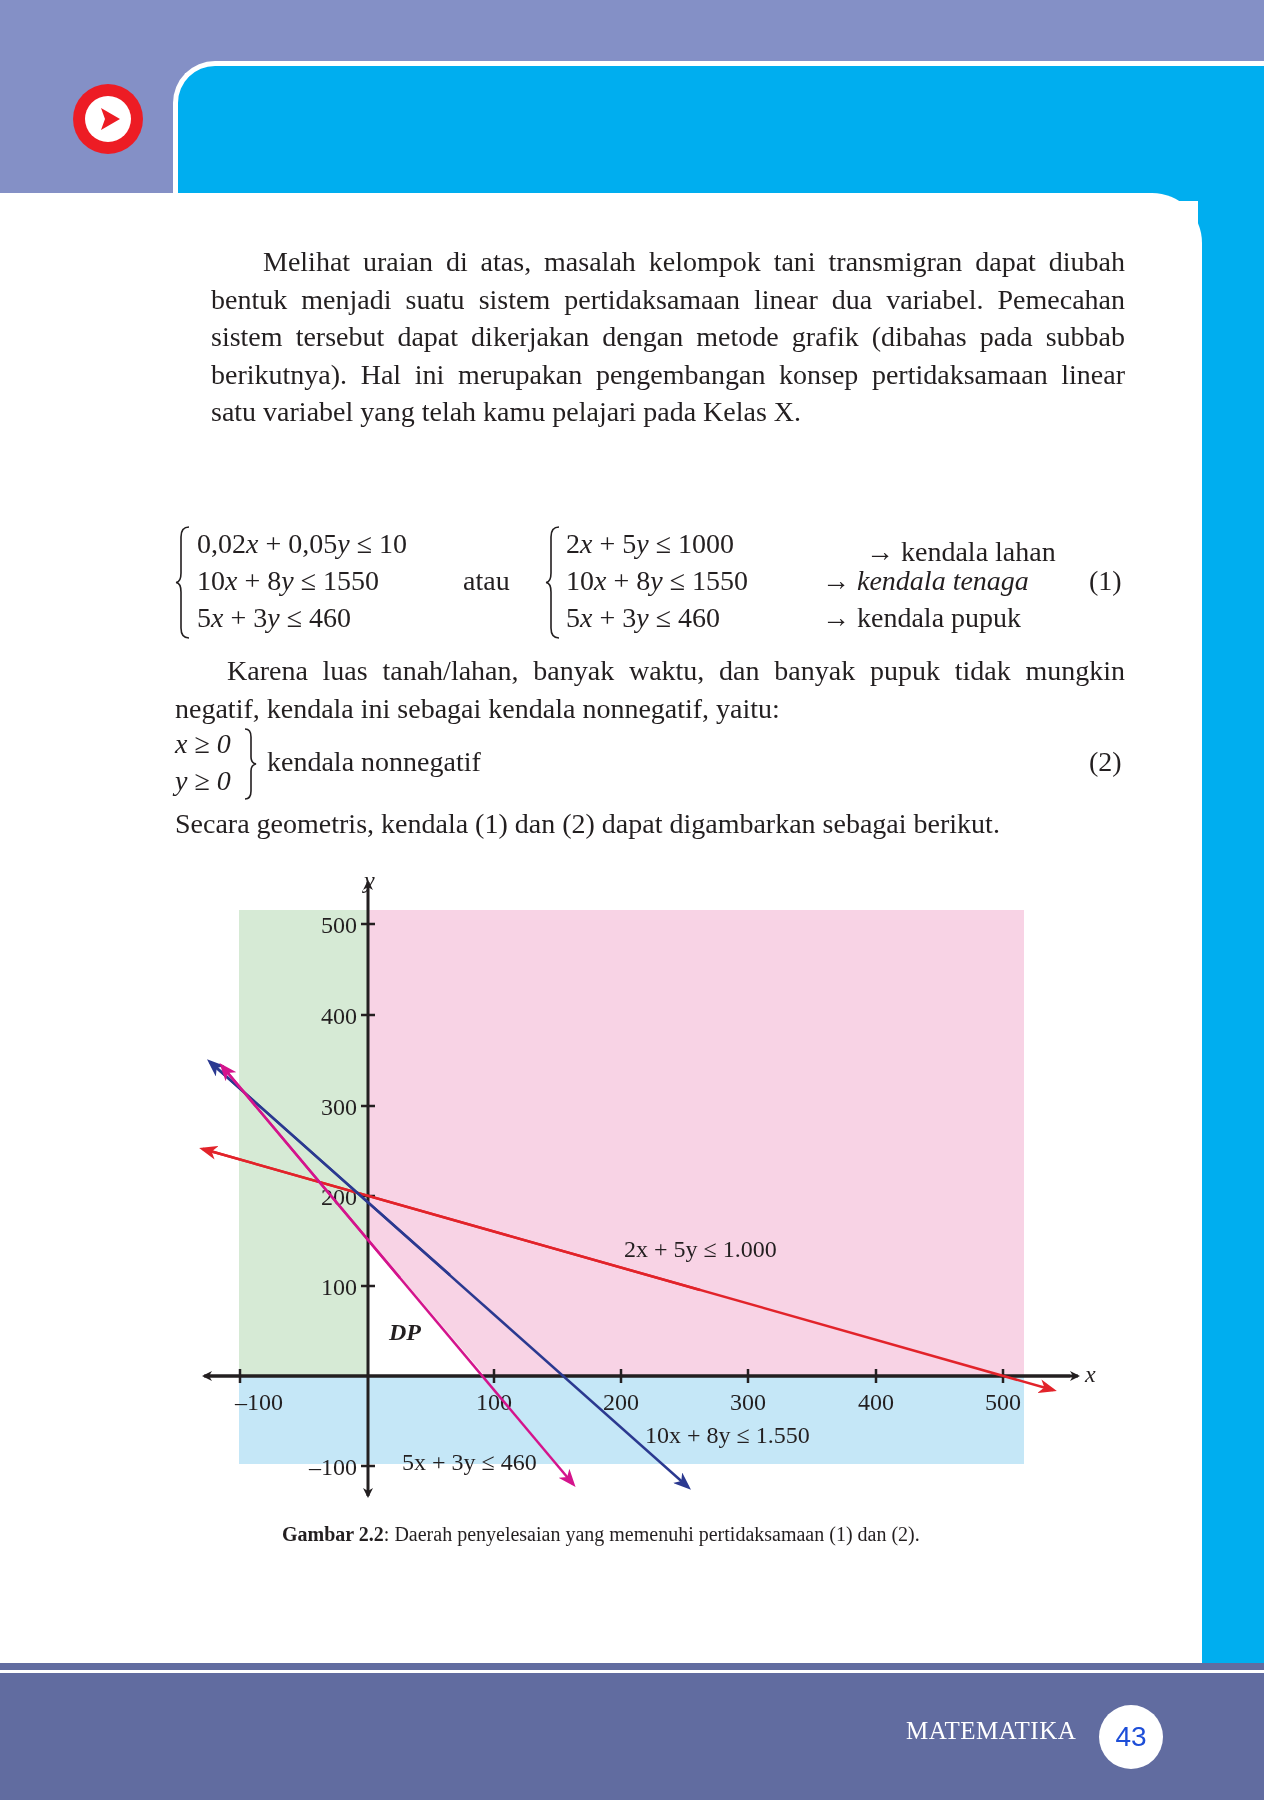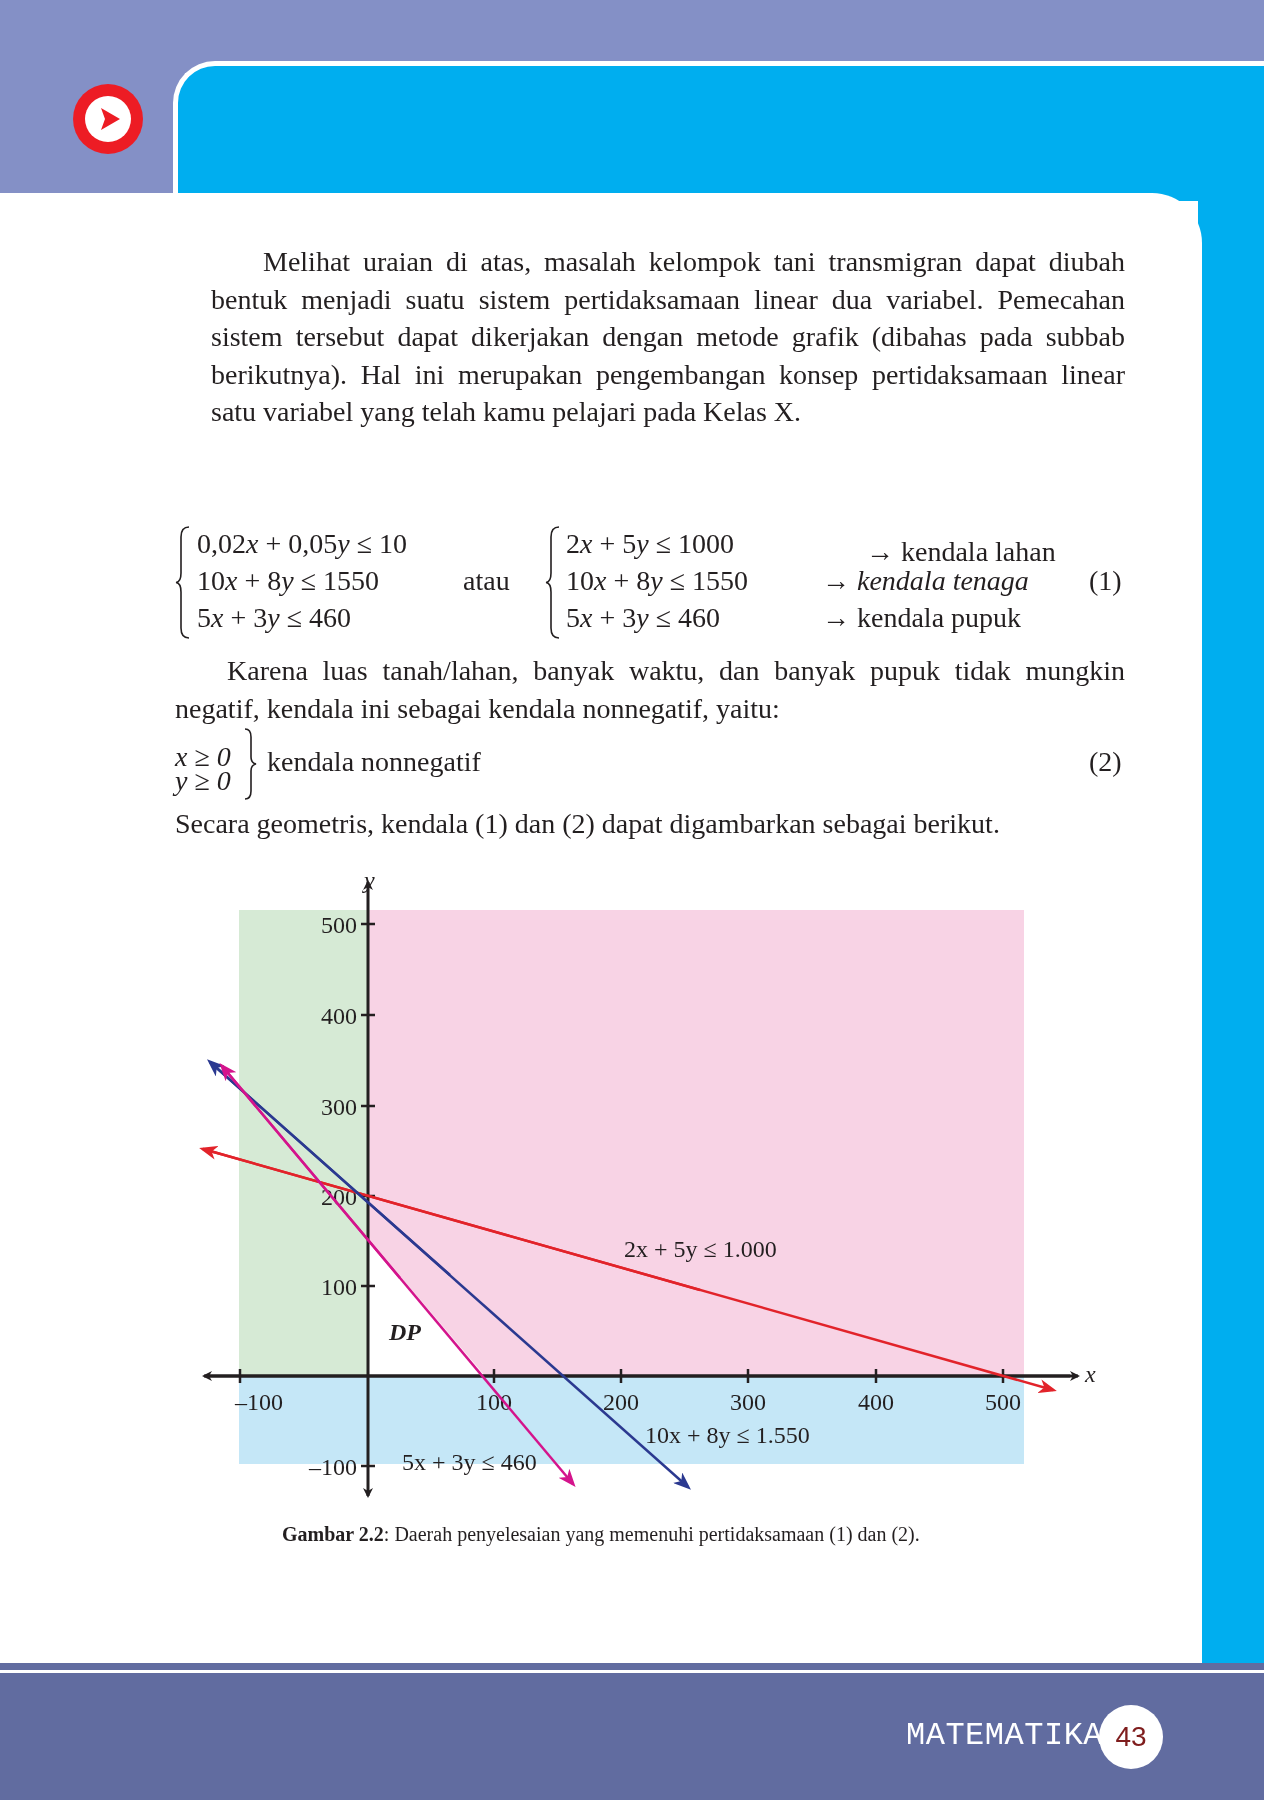--- a/index.html
+++ b/index.html
@@ -29,24 +29,24 @@
     .nonneg { position: absolute; left: 175px; top: 725px; width: 950px; height: 80px; font-size: 28px; }
     .geo { position: absolute; left: 175px; top: 808px; font-size: 28px; }
     .para2 { position: absolute; left: 175px; top: 652px; width: 950px; font-size: 28px; line-height: 37.5px; text-align: justify; }
 
     .chart { position: absolute; left: 0; top: 860px; width: 1264px; height: 650px; }
     .caption { position: absolute; left: 282px; top: 1523px; font-size: 20px; white-space: nowrap; }
     .caption b { font-weight: bold; }
 
     .footer { position: absolute; left: 0; top: 1663px; width: 1264px; height: 137px; background: #616ca0; }
     .footer .line { position: absolute; left: 0; top: 7px; width: 1264px; height: 3px; background: #ffffff; }
-    .footer .subject { position: absolute; left: 906px; top: 54px; font-family: Liberation Mono, monospace;
-      font-size: 32px; color: #ffffff; letter-spacing: 0.5px; }
+    .footer .subject { position: absolute; left: 906px; top: 54px; font-family: Liberation Serif, serif;
+      font-size: 25px; color: #ffffff; letter-spacing: 0.5px; }
     .footer .page-num { position: absolute; left: 1099px; top: 42px; width: 64px; height: 64px; border-radius: 50%;
-      background: #ffffff; color: #7f1d1d; font-family: "Liberation Sans", "DejaVu Sans", sans-serif; font-size: 28px;
+      background: #ffffff; color: #1d4ed8; font-family: "Liberation Sans", "DejaVu Sans", sans-serif; font-size: 28px;
       display: flex; align-items: center; justify-content: center; }
   </style>
 </head>
 <body>
 
 <div class="top-band"></div>
 <div class="blue-header"></div>
 <div class="right-strip"></div>
 <div class="page-card"></div>
 
@@ -91,21 +91,21 @@
   </div>
   <div class="sys-line" style="left:647px; top:8px;margin-left:44px;">→ kendala lahan</div>
   <div class="sys-line" style="left:647px; top:37px;font-style:italic;">→ kendala tenaga</div>
   <div class="sys-line" style="left:647px; top:74px;">→ kendala pupuk</div>
   <div class="sys-line" style="left:914px; top:37px;">(1)</div>
 </div>
 
 <p class="para2" style="text-indent:52px;">Karena luas tanah/lahan, banyak waktu, dan banyak pupuk tidak mungkin negatif, kendala ini sebagai kendala nonnegatif, yaitu:</p>
 
 <div class="nonneg">
-  <div class="sys-line" style="left:0; top:13px; font-style:italic;text-align:center;">x ≥ 0</div>
+  <div class="sys-line" style="left:0; top:0; font-style:italic;text-align:center;">x ≥ 0</div>
   <div class="sys-line" style="left:0; top:37px; font-style:italic;">y ≥ 0</div>
   <svg style="position:absolute; left:68px; top:2px;" width="14" height="74" viewBox="0 0 14 74">
     <path d="M2 2 Q8 2 8 10 L8 30 Q8 36 13 37 Q8 38 8 44 L8 64 Q8 72 2 72" fill="none" stroke="#231f20" stroke-width="1.6"></path>
   </svg>
   <div class="sys-line" style="left:92px; top:18px;">kendala nonnegatif</div>
   <div class="sys-line" style="left:914px; top:18px;">(2)</div>
 </div>
 
 <p class="geo">Secara geometris, kendala (1) dan (2) dapat digambarkan sebagai berikut.</p>
 

